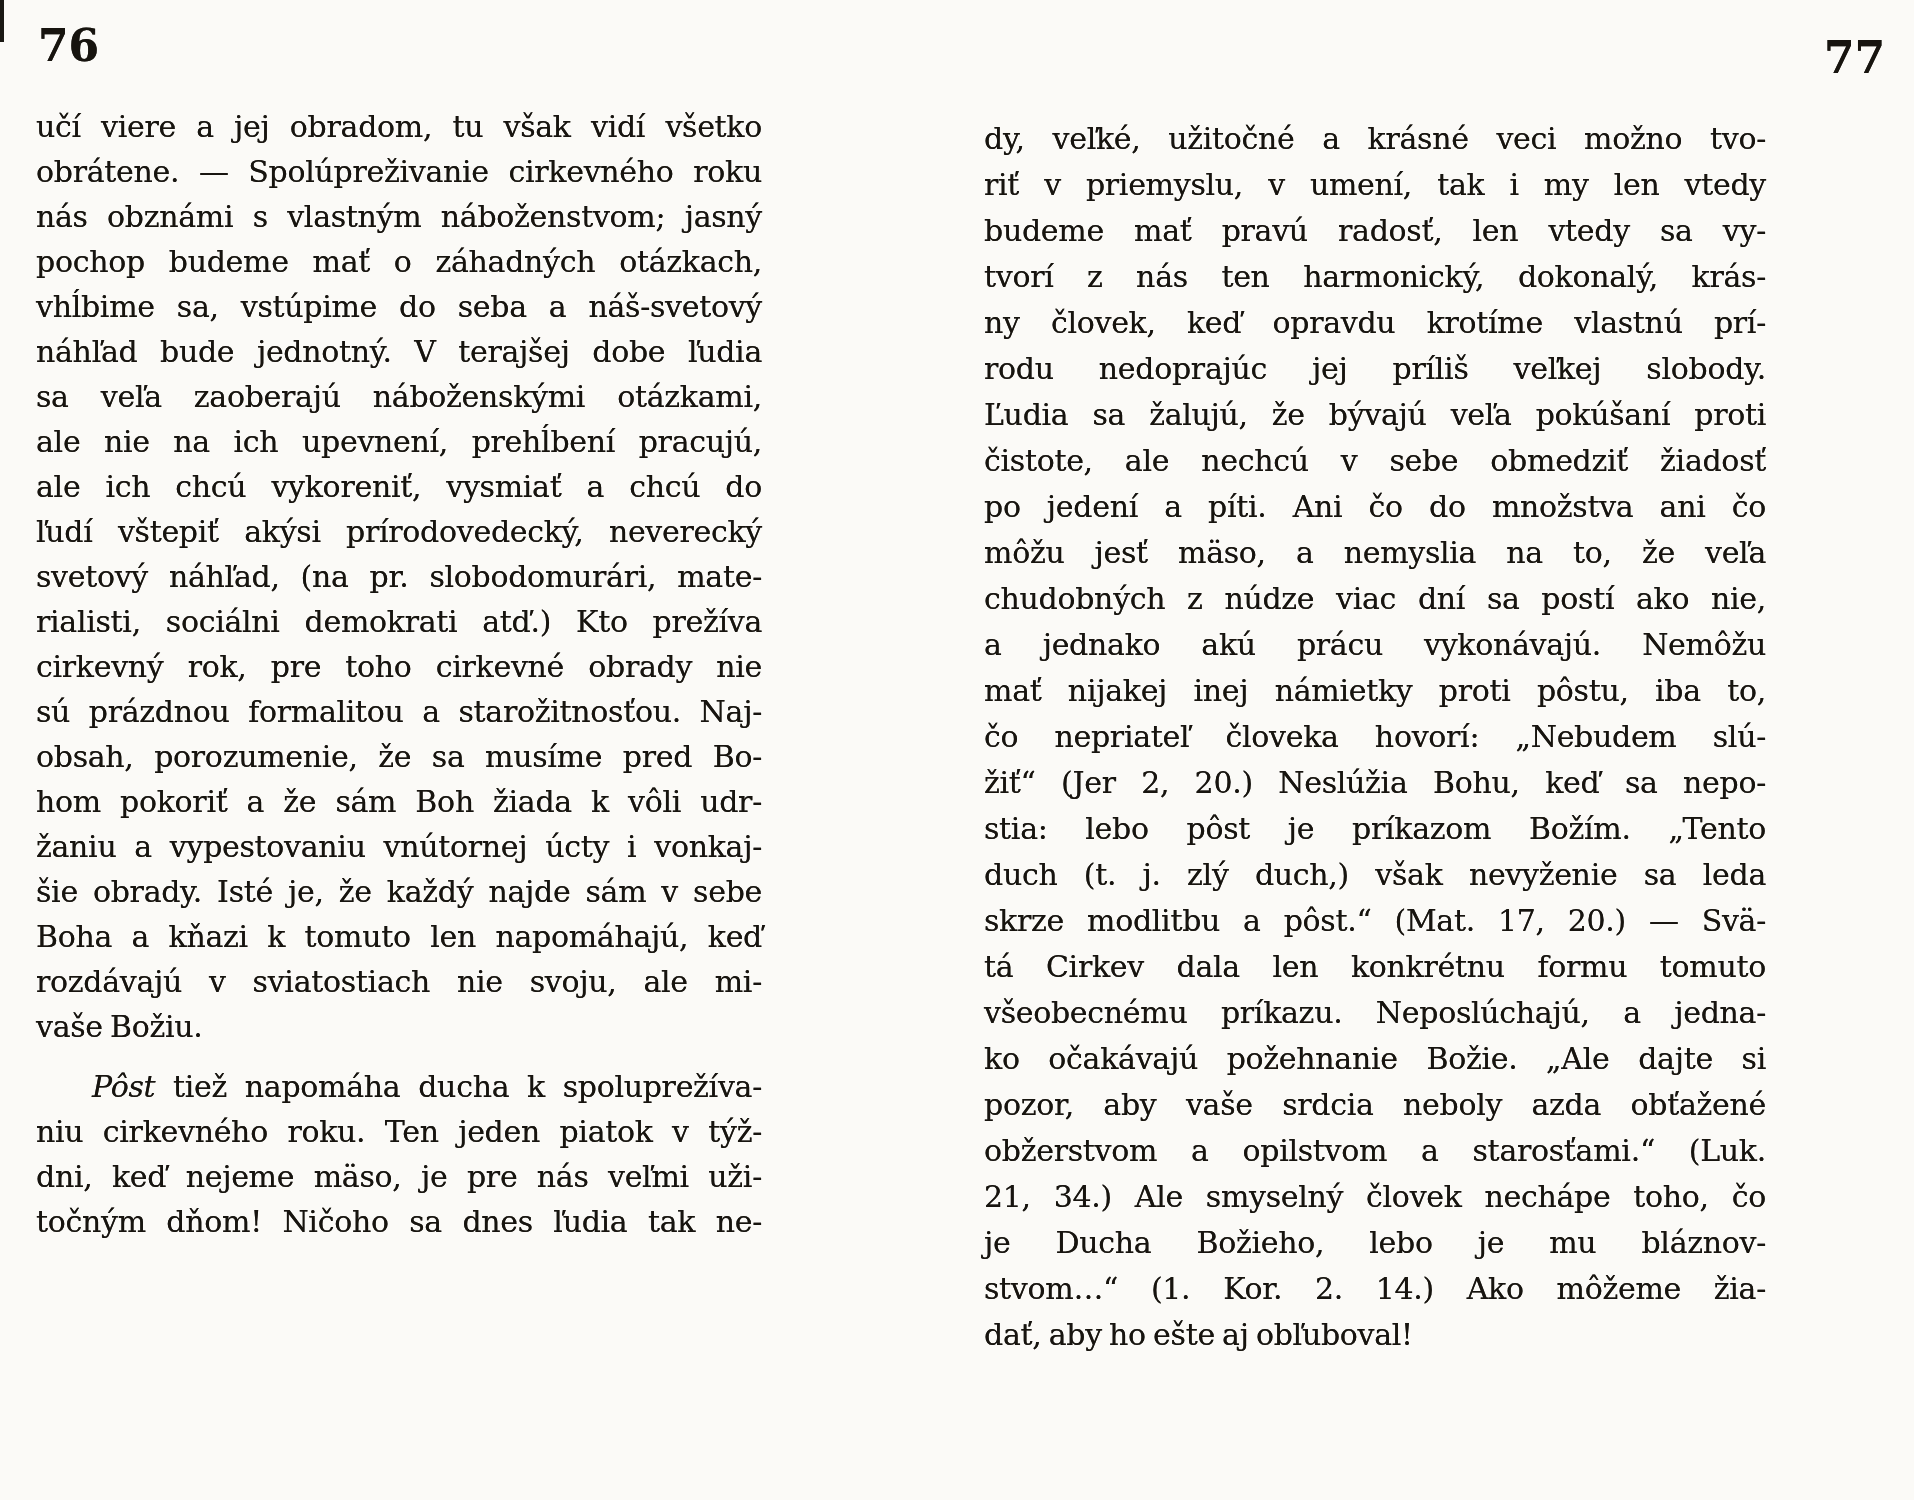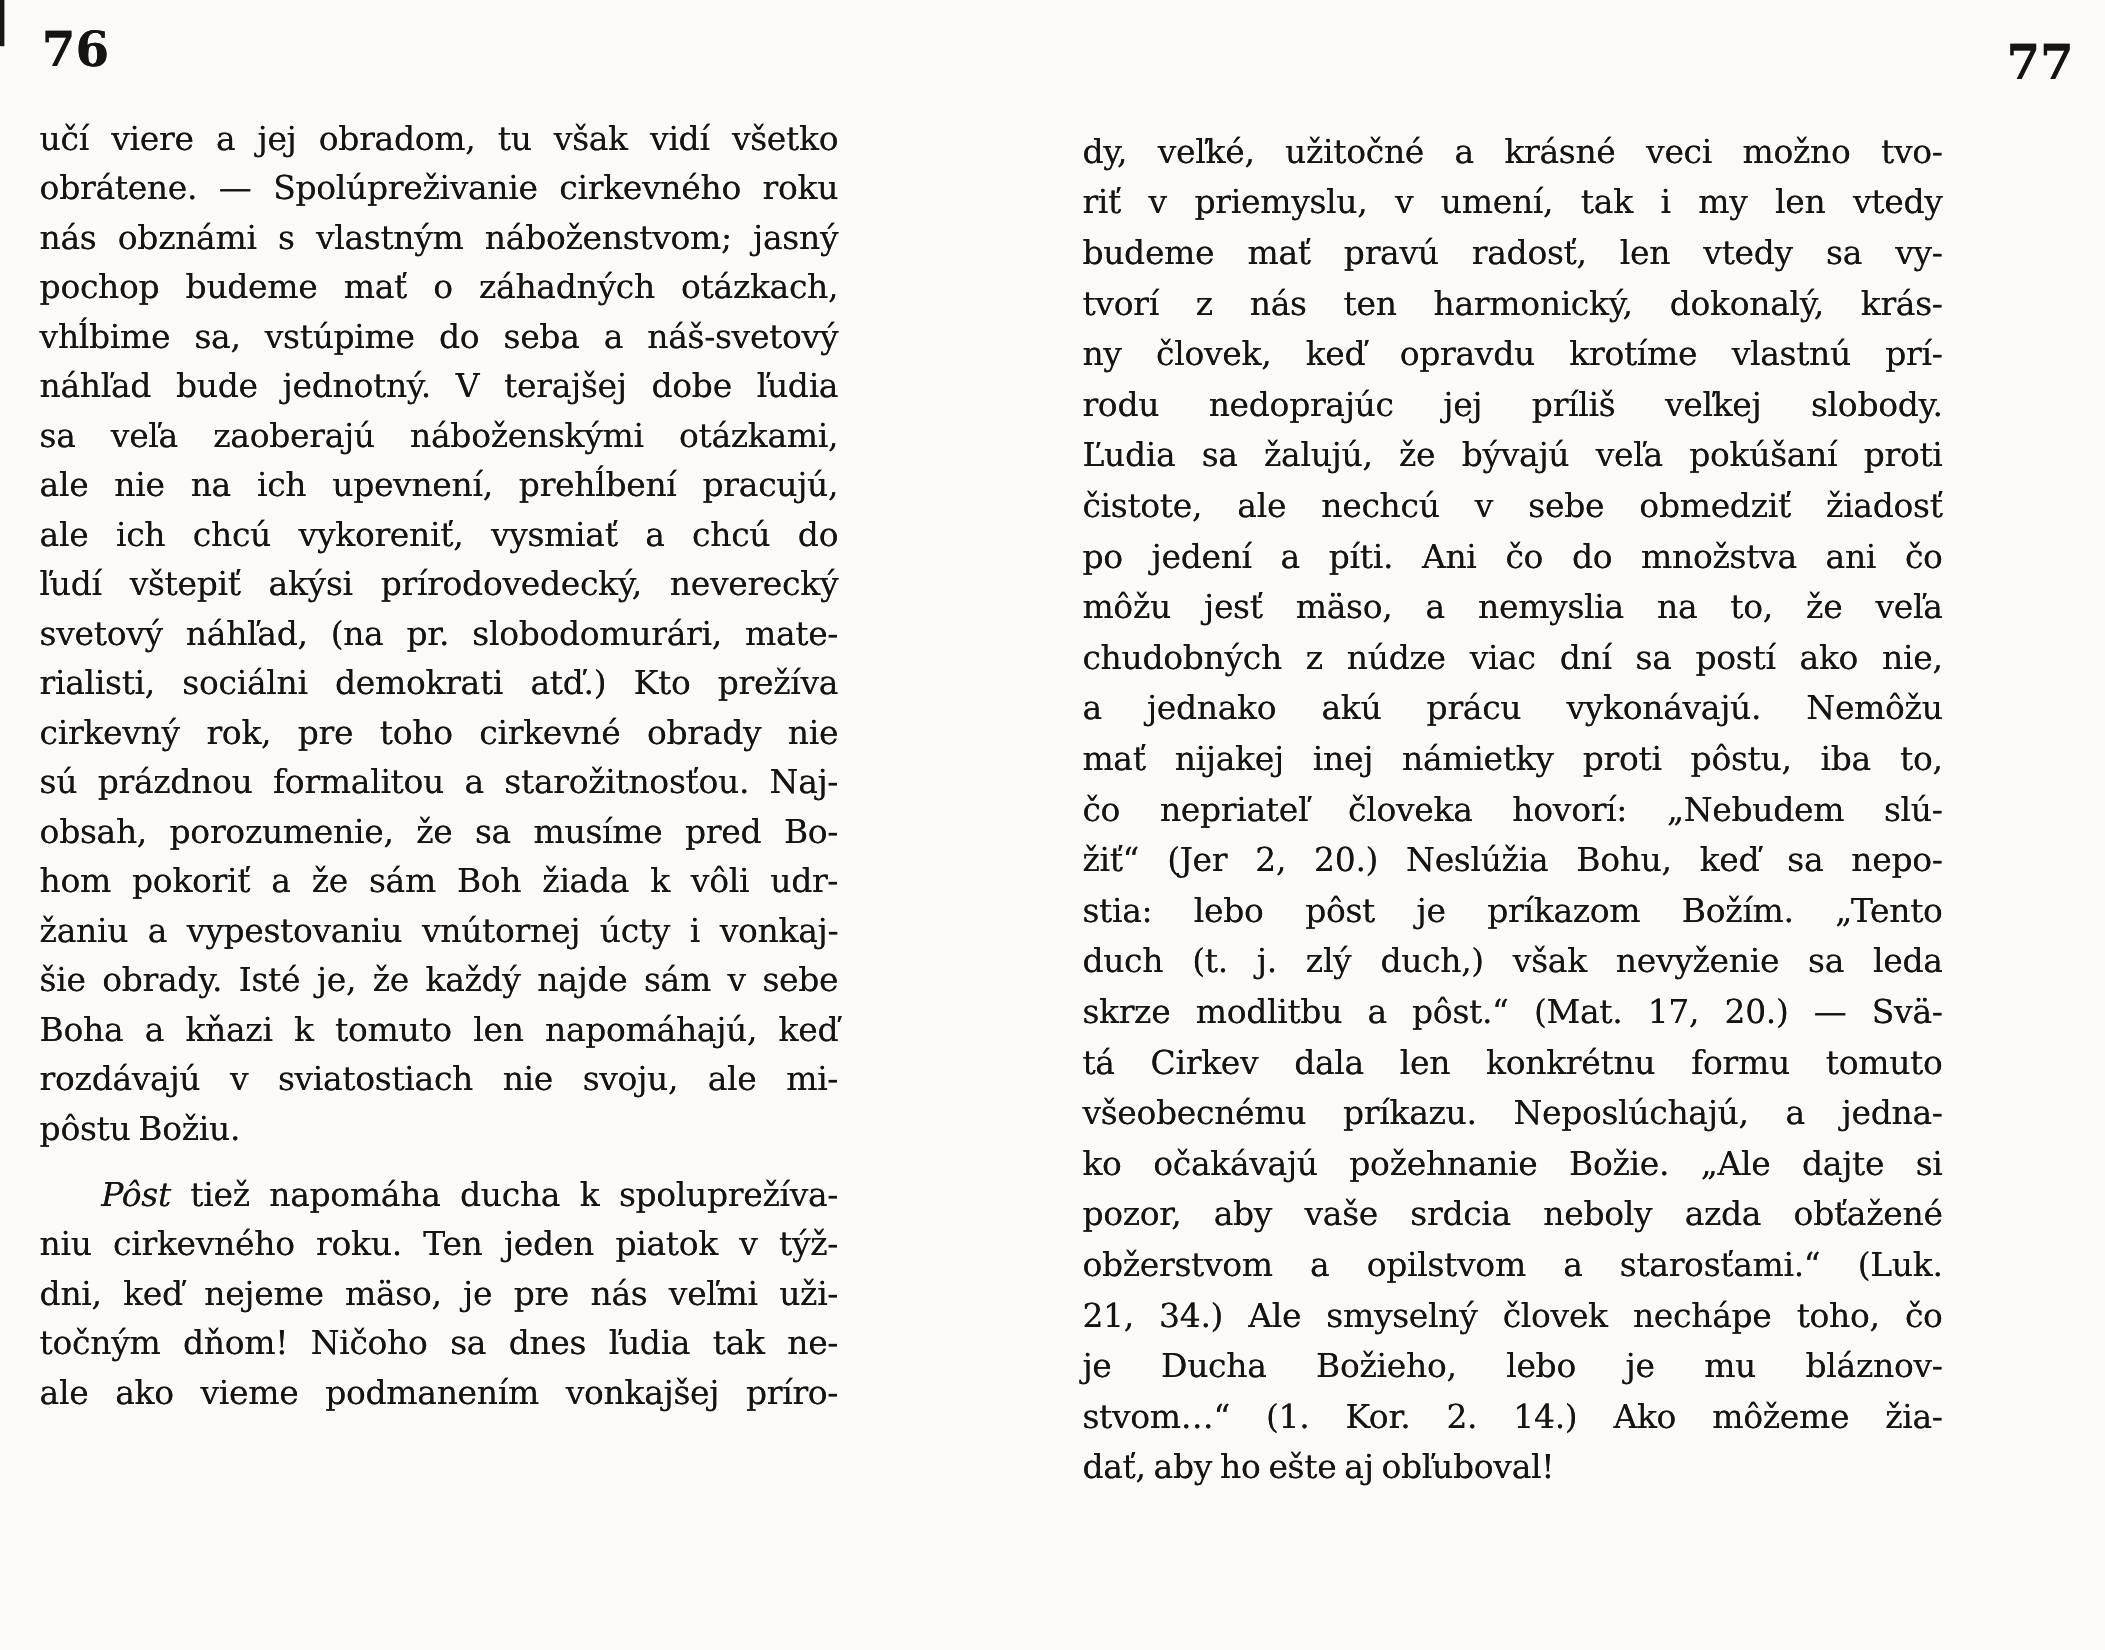--- a/index.html
+++ b/index.html
@@ -56,31 +56,30 @@
         <div class="line">svetový náhľad, (na pr. slobodomurári, mate-</div>
         <div class="line">rialisti, sociálni demokrati atď.) Kto prežíva</div>
         <div class="line">cirkevný rok, pre toho cirkevné obrady nie</div>
         <div class="line">sú prázdnou formalitou a starožitnosťou. Naj-</div>
         <div class="line">obsah, porozumenie, že sa musíme pred Bo-</div>
         <div class="line">hom pokoriť a že sám Boh žiada k vôli udr-</div>
         <div class="line">žaniu a vypestovaniu vnútornej úcty i vonkaj-</div>
         <div class="line">šie obrady. Isté je, že každý najde sám v sebe</div>
         <div class="line">Boha a kňazi k tomuto len napomáhajú, keď</div>
         <div class="line">rozdávajú v sviatostiach nie svoju, ale mi-</div>
-        <div class="line">pôstu Božiu.</div>
+        <div class="line">vaše Božiu.</div>
       </div>
     <div class="para para2">
       <div class="line indent">
         <span class="ital">Pôst</span><span> tiež napomáha ducha k spoluprežíva-</span>
       </div>
       <div>
           <div class="line">niu cirkevného roku. Ten jeden piatok v týž-</div>
           <div class="line">dni, keď nejeme mäso, je pre nás veľmi uži-</div>
           <div class="line">točným dňom! Ničoho sa dnes ľudia tak ne-</div>
-          <div class="line">ale ako vieme podmanením vonkajšej príro-</div>
         </div>
     </div>
   </div>
 
   <div class="col col-right">
     <div class="para">
         <div class="line">dy, veľké, užitočné a krásné veci možno tvo-</div>
         <div class="line">riť v priemyslu, v umení, tak i my len vtedy</div>
         <div class="line">budeme mať pravú radosť, len vtedy sa vy-</div>
         <div class="line">tvorí z nás ten harmonický, dokonalý, krás-</div>

